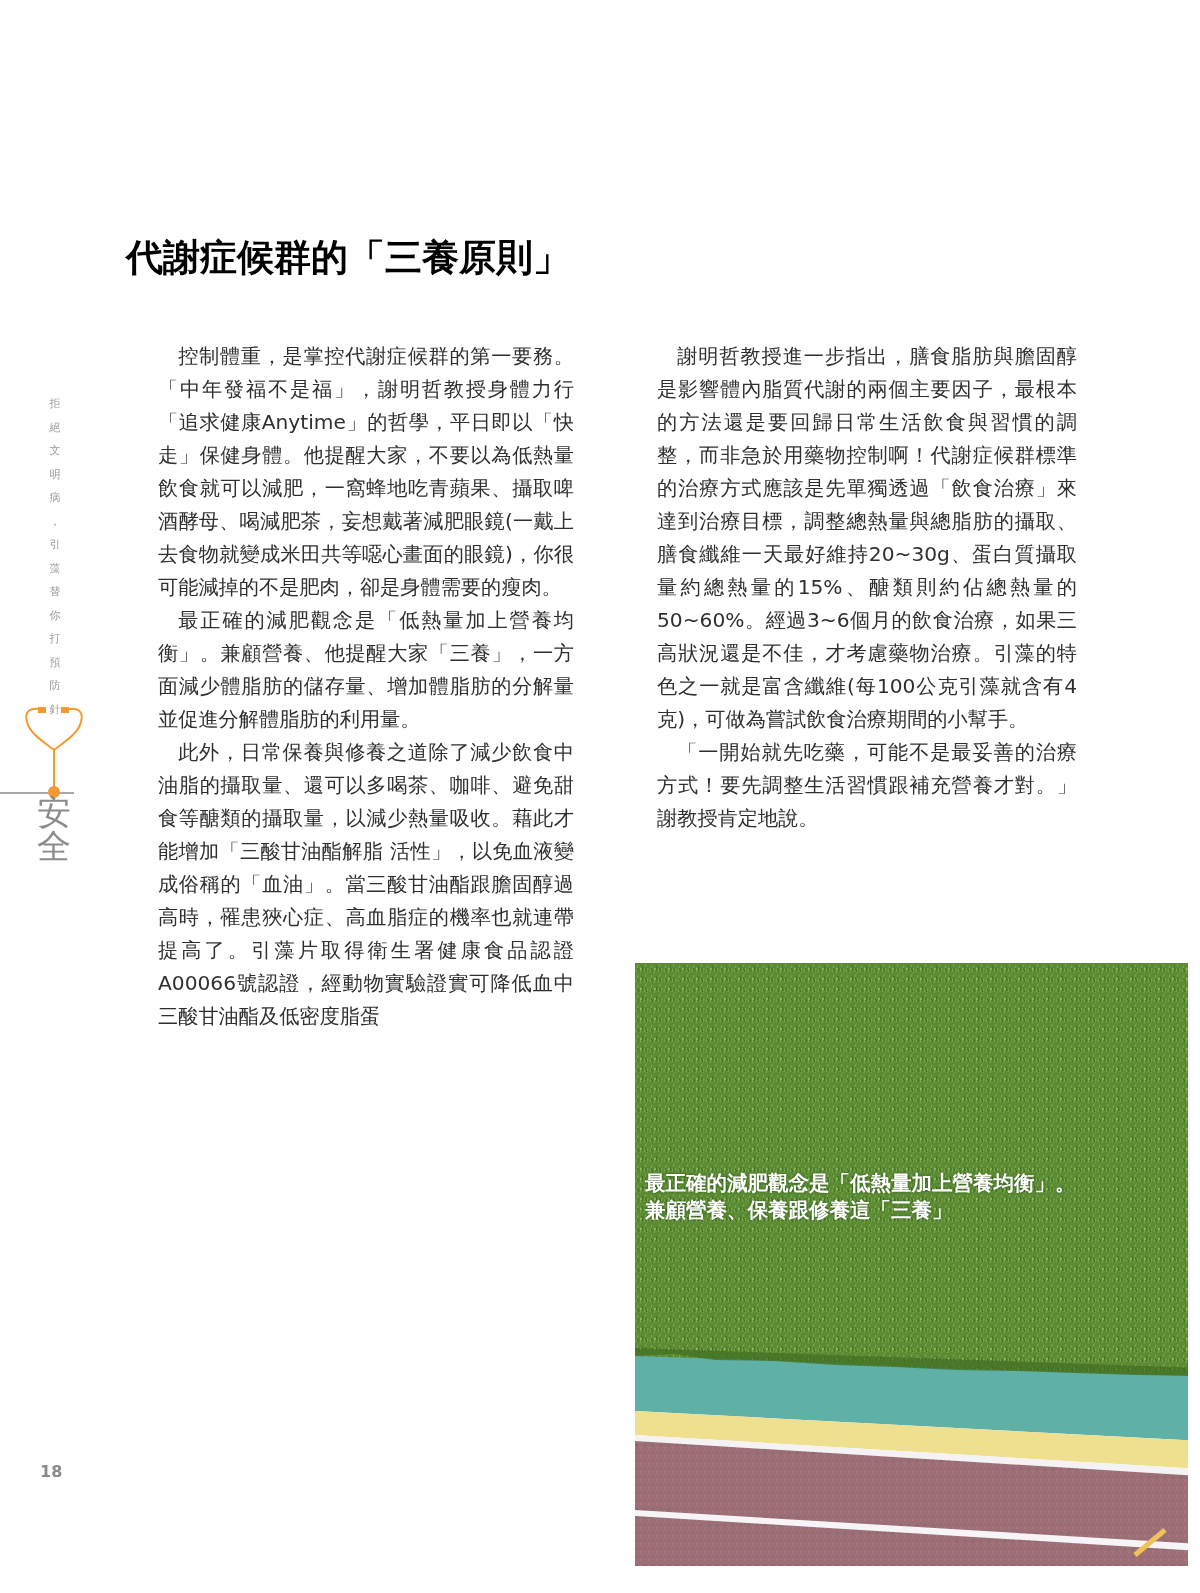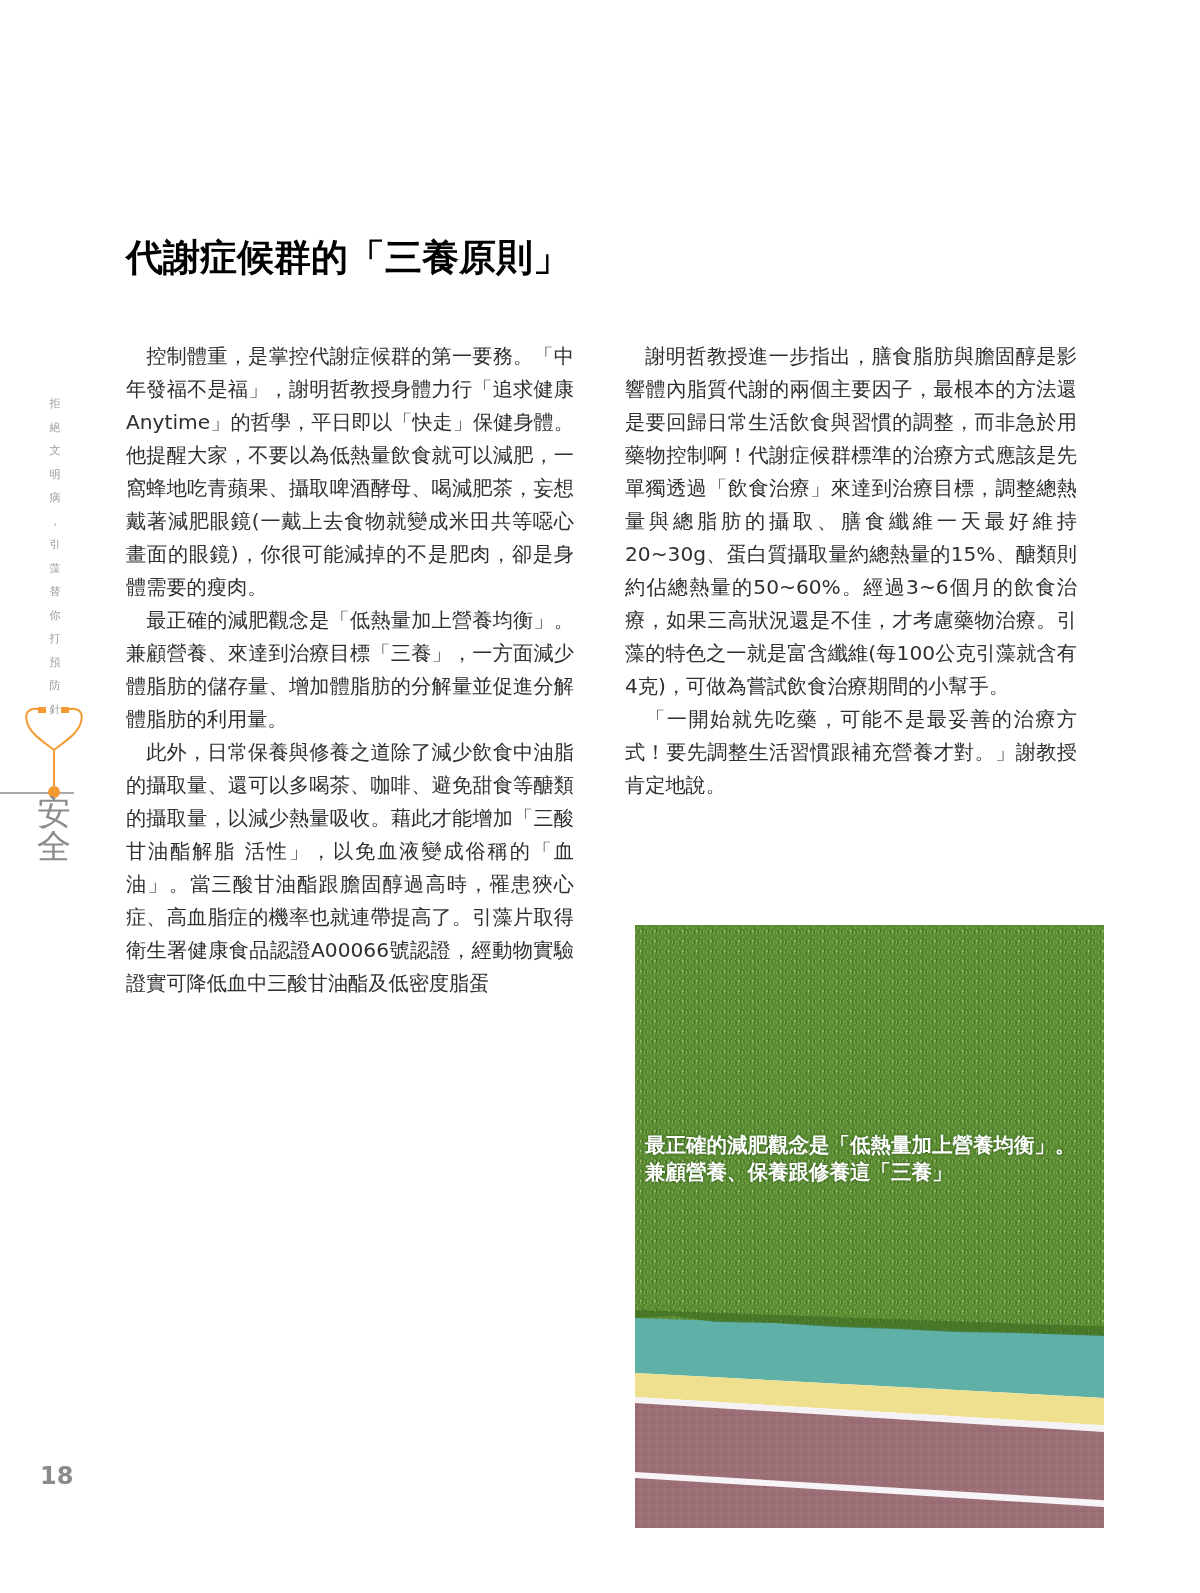--- a/index.html
+++ b/index.html
@@ -14,45 +14,45 @@
     font-family: "DejaVu Serif", "Liberation Serif", serif;
     font-size: 37px; line-height: 50px; color: #000000; letter-spacing: 0px;
     font-weight: bold;
   }
   .col {
     position: absolute; top: 340px; width: 448px;
     font-size: 20.2px; line-height: 33px; text-align: justify;
     color: #2f2f2f;
   }
   .col p { margin: 0; }
-  .col p.indent { text-indent: 1em; }
+  .col p.indent { text-indent: 1em; margin-left: 32px; }
   .col-left { left: 126px; }
   .col-right { left: 625px; width: 452px; }
 
   
   .vert {
     position: absolute; left: 47px; top: 392px; width: 16px;
     font-family: "DejaVu Serif", "Liberation Serif", serif;
     font-size: 11px; color: #9a9a9a; text-align: center;
   }
   .vert span { display: block; height: 23.5px; line-height: 23.5px; }
   .section-label {
     position: absolute; left: 34px; top: 795px; width: 40px;
     font-family: "DejaVu Sans", sans-serif;
     font-size: 34px; line-height: 34px; color: #8c8c8c; text-align: center;
   }
   .section-label span { display: block; }
   .page-num {
     position: absolute; left: 40px; top: 1462px;
-    font-size: 24px; font-weight: bold; color: #8a8a8a;
+    font-size: 16px; font-weight: bold; color: #8a8a8a;
   }
 
   
   .photo {
-    position: absolute; left: 635px; top: 925px; width: 469px; height: 603px;
+    position: absolute; left: 635px; top: 963px; width: 553px; height: 603px;
     overflow: hidden;
   }
   .photo svg { position: absolute; left: 0; top: 0; }
   .caption {
     position: absolute; left: 10px; top: 207px; width: 540px;
     font-size: 20.5px; line-height: 27px; font-weight: bold; color: #ffffff;
     text-shadow: 0 0 3px rgba(0,40,0,0.55);
   }
   .caption span { display: block; white-space: nowrap; }
 </style>
@@ -87,21 +87,21 @@
   <circle cx="54" cy="92" r="6" fill="#f59a30"></circle>
 </svg>
 
 <div class="section-label">
   <span>安</span>
   <span>全</span>
 </div>
 
 <div class="col col-left">
   <p class="indent">控制體重，是掌控代謝症候群的第一要務。「中年發福不是福」，謝明哲教授身體力行「追求健康Anytime」的哲學，平日即以「快走」保健身體。他提醒大家，不要以為低熱量飲食就可以減肥，一窩蜂地吃青蘋果、攝取啤酒酵母、喝減肥茶，妄想戴著減肥眼鏡(一戴上去食物就變成米田共等噁心畫面的眼鏡)，你很可能減掉的不是肥肉，卻是身體需要的瘦肉。</p>
-  <p class="indent">最正確的減肥觀念是「低熱量加上營養均衡」。兼顧營養、來達到治療目標「三養」，一方面減少體脂肪的儲存量、增加體脂肪的分解量並促進分解體脂肪的利用量。</p>
+  <p class="indent">最正確的減肥觀念是「低熱量加上營養均衡」。兼顧營養、他提醒大家「三養」，一方面減少體脂肪的儲存量、增加體脂肪的分解量並促進分解體脂肪的利用量。</p>
   <p class="indent">此外，日常保養與修養之道除了減少飲食中油脂的攝取量、還可以多喝茶、咖啡、避免甜食等醣類的攝取量，以減少熱量吸收。藉此才能增加「三酸甘油酯解脂 活性」，以免血液變成俗稱的「血油」。當三酸甘油酯跟膽固醇過高時，罹患狹心症、高血脂症的機率也就連帶提高了。引藻片取得衛生署健康食品認證A00066號認證，經動物實驗證實可降低血中三酸甘油酯及低密度脂蛋</p>
 </div>
 
 <div class="col col-right">
   <p class="indent">謝明哲教授進一步指出，膳食脂肪與膽固醇是影響體內脂質代謝的兩個主要因子，最根本的方法還是要回歸日常生活飲食與習慣的調整，而非急於用藥物控制啊！代謝症候群標準的治療方式應該是先單獨透過「飲食治療」來達到治療目標，調整總熱量與總脂肪的攝取、膳食纖維一天最好維持20~30g、蛋白質攝取量約總熱量的15%、醣類則約佔總熱量的50~60%。經過3~6個月的飲食治療，如果三高狀況還是不佳，才考慮藥物治療。引藻的特色之一就是富含纖維(每100公克引藻就含有4克)，可做為嘗試飲食治療期間的小幫手。</p>
   <p class="indent">「一開始就先吃藥，可能不是最妥善的治療方式！要先調整生活習慣跟補充營養才對。」謝教授肯定地說。</p>
 </div>
 
 <div class="photo">
   <svg width="565" height="603" viewBox="0 0 565 603">

